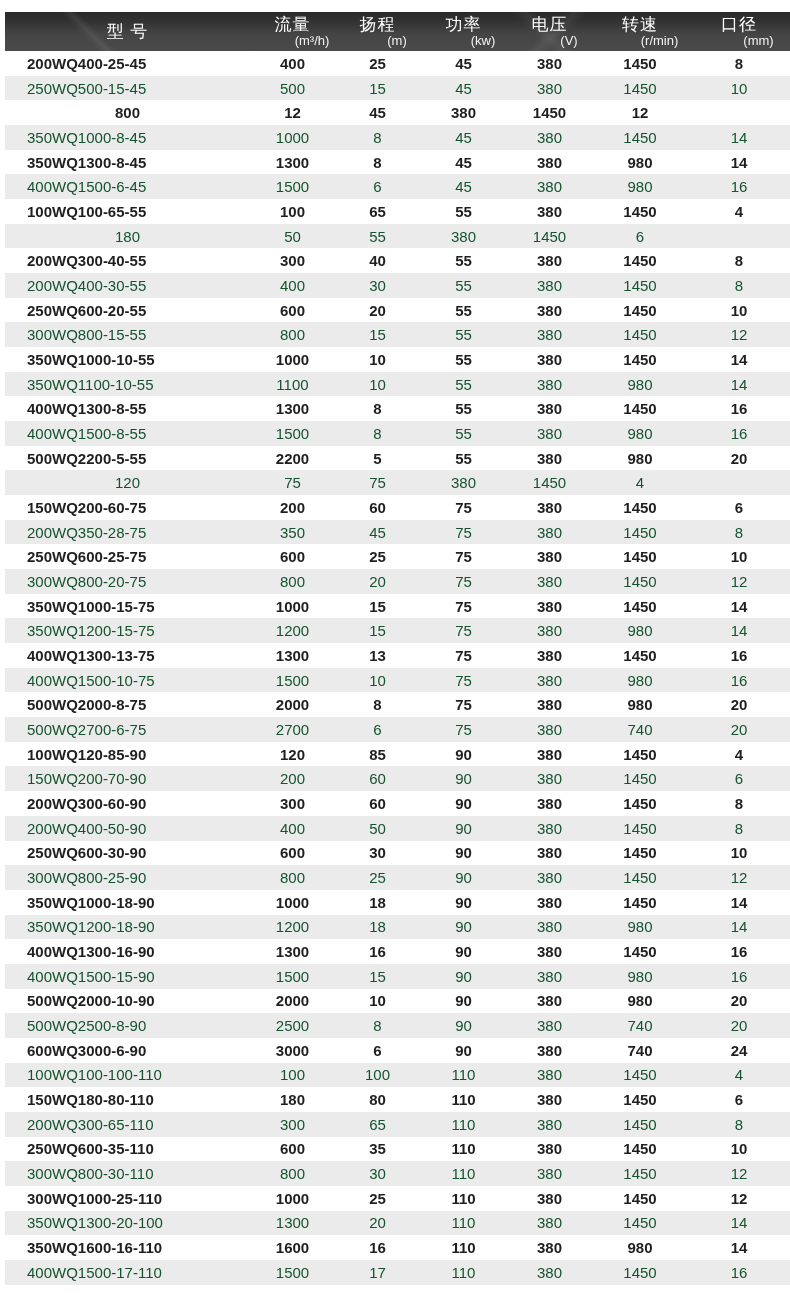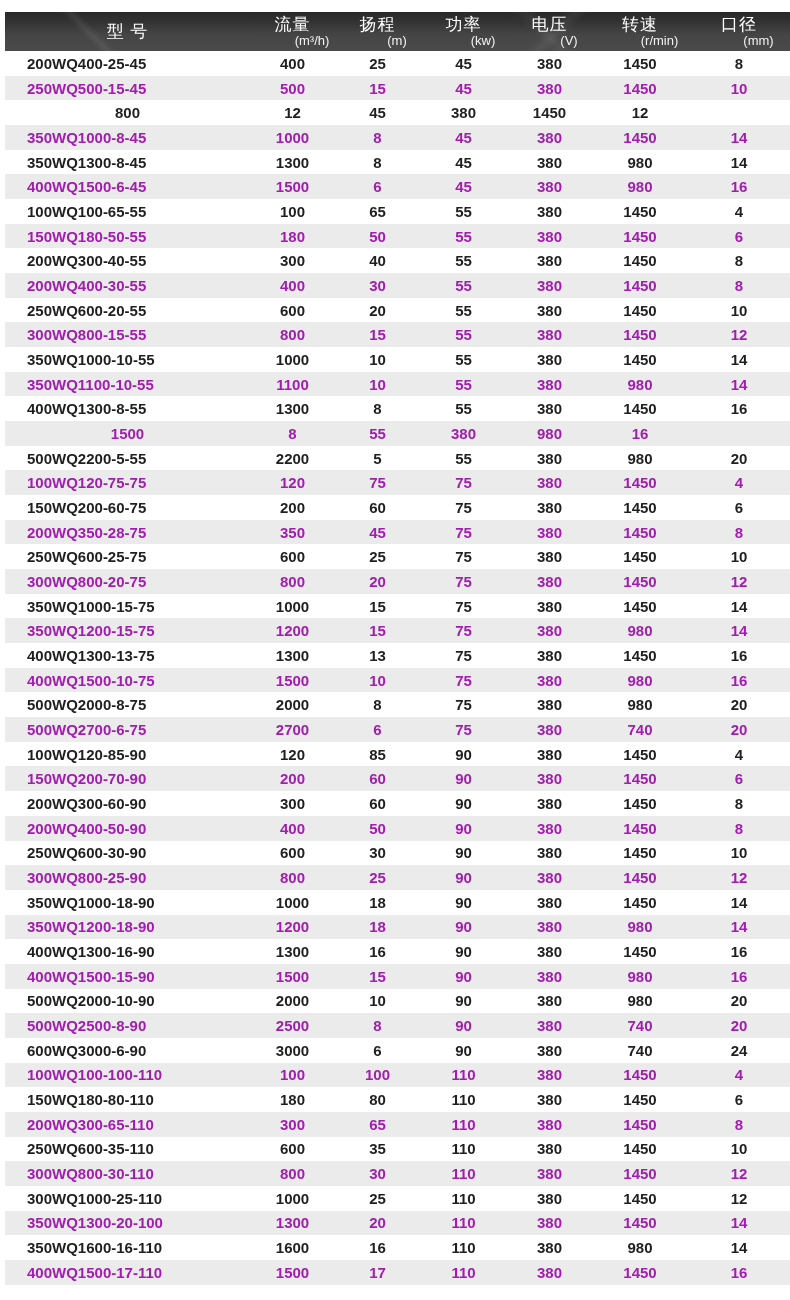--- a/index.html
+++ b/index.html
@@ -37,21 +37,21 @@
   .hlabel{font-size:17px;letter-spacing:1px;font-weight:400;}
   .hunit{font-size:13px;color:#f2f2f2;margin-left:39px;}
 
   
   .tbody{width:785px;}
   .row{
     display:grid;grid-template-columns:245px 85px 85px 87px 85px 96px auto;
     height:24.68px;align-items:center;font-size:15px;
   }
   .row-bold{background:#ffffff;color:#1f1f1f;font-weight:700;}
-  .row-alt{background:#ebebeb;color:#a21caf;font-weight:700;}
+  .row-alt{background:#ebebeb;color:#14532d;font-weight:400;}
   .cell{text-align:center;white-space:nowrap;}
   .cell-model{text-align:left;padding-left:22px;}
 </style>
 </head>
 <body>
 
 <div class="sheet">
 
   <div class="thead">
     <div class="hcell">
@@ -140,21 +140,20 @@
       <div class="row row-bold">
         <div class="cell cell-model">100WQ100-65-55</div>
         <div class="cell">100</div>
         <div class="cell">65</div>
         <div class="cell">55</div>
         <div class="cell">380</div>
         <div class="cell">1450</div>
         <div class="cell">4</div>
       </div>
       <div class="row row-alt">
-        <div class="cell cell-model">150WQ180-50-55</div>
         <div class="cell">180</div>
         <div class="cell">50</div>
         <div class="cell">55</div>
         <div class="cell">380</div>
         <div class="cell">1450</div>
         <div class="cell">6</div>
       </div>
       <div class="row row-bold">
         <div class="cell cell-model">200WQ300-40-55</div>
         <div class="cell">300</div>
@@ -212,38 +211,38 @@
       <div class="row row-bold">
         <div class="cell cell-model">400WQ1300-8-55</div>
         <div class="cell">1300</div>
         <div class="cell">8</div>
         <div class="cell">55</div>
         <div class="cell">380</div>
         <div class="cell">1450</div>
         <div class="cell">16</div>
       </div>
       <div class="row row-alt">
+        <div class="cell cell-model">400WQ1500-8-55</div>
         <div class="cell">1500</div>
         <div class="cell">8</div>
         <div class="cell">55</div>
         <div class="cell">380</div>
         <div class="cell">980</div>
         <div class="cell">16</div>
       </div>
       <div class="row row-bold">
         <div class="cell cell-model">500WQ2200-5-55</div>
         <div class="cell">2200</div>
         <div class="cell">5</div>
         <div class="cell">55</div>
         <div class="cell">380</div>
         <div class="cell">980</div>
         <div class="cell">20</div>
       </div>
       <div class="row row-alt">
-        <div class="cell cell-model">100WQ120-75-75</div>
         <div class="cell">120</div>
         <div class="cell">75</div>
         <div class="cell">75</div>
         <div class="cell">380</div>
         <div class="cell">1450</div>
         <div class="cell">4</div>
       </div>
       <div class="row row-bold">
         <div class="cell cell-model">150WQ200-60-75</div>
         <div class="cell">200</div>

